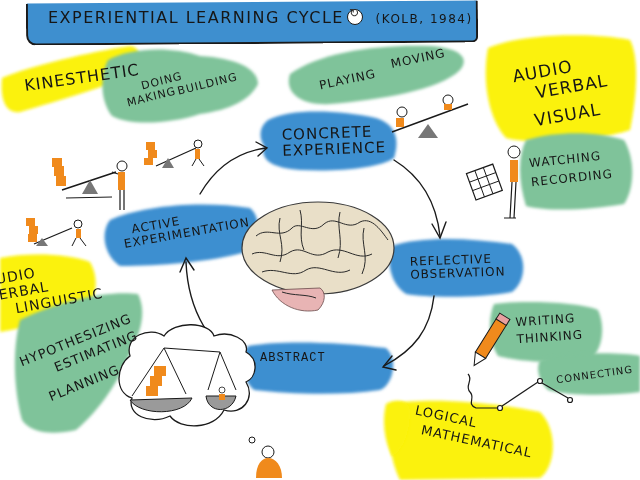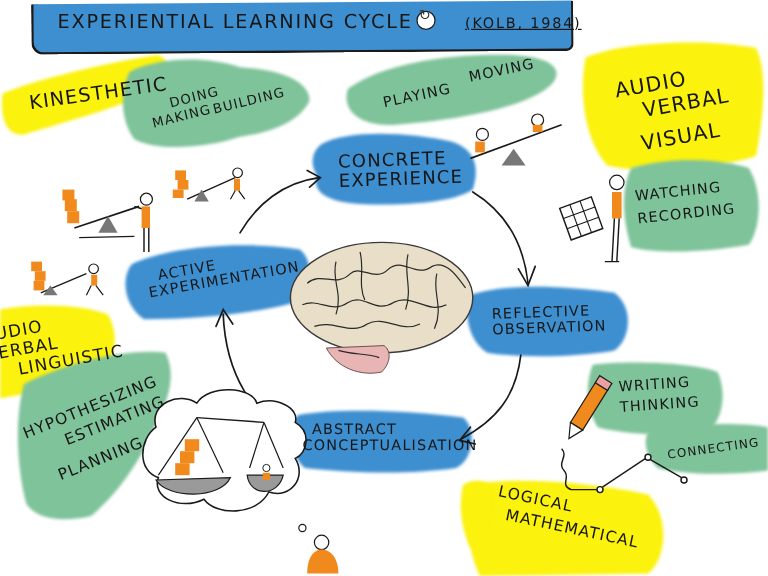--- a/index.html
+++ b/index.html
@@ -25,21 +25,21 @@
     border: 2px solid #1a1a1a;
     border-top: none;
     border-radius: 0 0 6px 10px;
     transform: rotate(-0.4deg);
   }
   .title-text {
     position: absolute; left: 48px; top: 9px; font-size: 16px;
     letter-spacing: 1.5px;
   }
   .title-cycle { text-decoration-color: #ffffff; text-underline-offset: 3px; }
-  .title-sub { font-size: 12px; margin-left: 18px; text-decoration: underline; }
+  .title-sub { font-size: 12px; margin-left: 6px; }
   .cycle-icon {
     display: inline-block; width: 14px; height: 14px; border-radius: 50%;
     background: #ffffff; border: 1px solid #1a1a1a; vertical-align: -2px;
     margin-left: 3px; position: relative;
   }
   .cycle-icon::after {
     content: "↻"; position: absolute; left: 1px; top: -3px; font-size: 12px; color: #333;
   }
   svg { position: absolute; left: 0; top: 0; }
 </style>
@@ -206,23 +206,22 @@
 </svg>
 
 <div class="abs hand" style="left:282px;top:126px;font-size:15px;transform:rotate(-2deg);">
   <div>CONCRETE</div>
   <div>EXPERIENCE</div>
 </div>
 <div class="abs hand" style="left:410px;top:254px;font-size:12px;transform:rotate(-2deg);">
   <div>REFLECTIVE</div>
   <div>OBSERVATION</div>
 </div>
-<div class="abs hand" style="left:252px;top:352px;font-size:12px;">
+<div class="abs hand" style="left:252px;top:352px;font-size:12px;font-family:Liberation Mono, monospace;">
   <div style="margin-left:8px;">ABSTRACT</div>
-  <div>CONCEPTUALISATION</div>
 </div>
 <div class="abs hand" style="left:122px;top:214px;font-size:12px;transform:rotate(-10deg);">
   <div style="margin-left:10px;">ACTIVE</div>
   <div>EXPERIMENTATION</div>
 </div>
 
 <div class="abs hand" style="left:24px;top:70px;font-size:16px;transform:rotate(-8deg);">KINESTHETIC</div>
 
 <div class="abs hand" style="left:516px;top:58px;font-size:17px;transform:rotate(-10deg);line-height:1.2;">
   <div>AUDIO</div>

